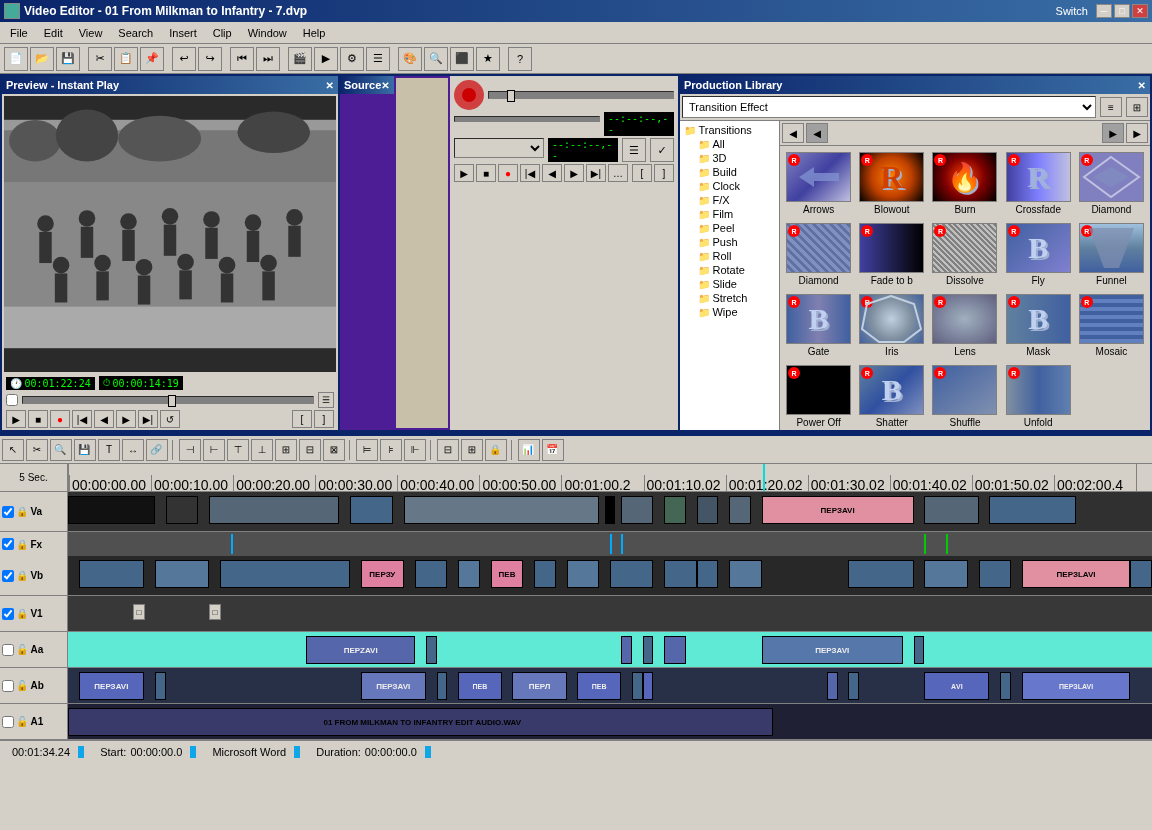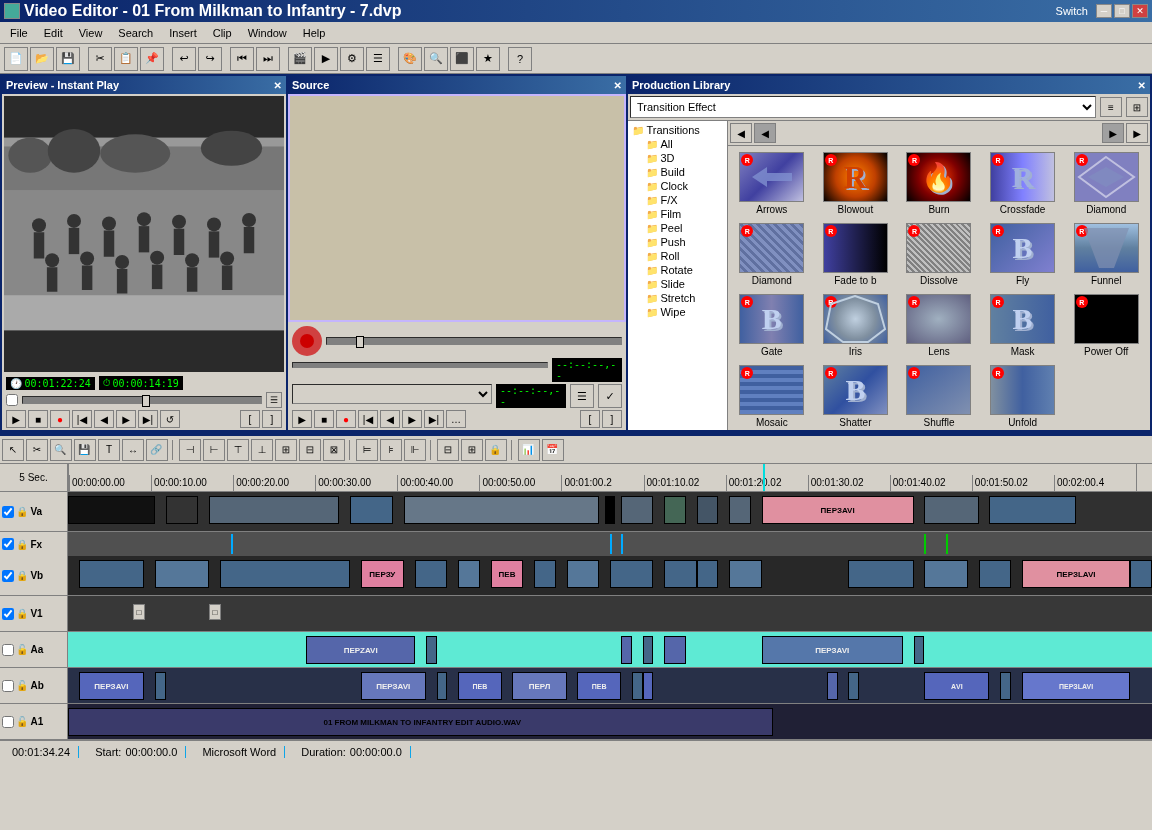--- a/index.html
+++ b/index.html
@@ -8,21 +8,21 @@
     
     .title-bar {
       background: linear-gradient(to right, #0a246a, #3a6ea5);
       color: white;
       height: 22px;
       display: flex;
       align-items: center;
       padding: 0 4px;
       justify-content: space-between;
     }
-    .title-bar-left { display: flex; align-items: center; gap: 4px; font-size: 16px; font-weight: bold; }
+    .title-bar-left { display: flex; align-items: center; gap: 4px; font-size: 12px; font-weight: bold; }
     .title-bar-icon { width: 16px; height: 16px; background: #4a9; border: 1px solid #888; }
     .title-bar-controls { display: flex; gap: 2px; }
     .title-bar-btn { width: 16px; height: 14px; background: #d4d0c8; border: 1px solid #888; display: flex; align-items: center; justify-content: center; font-size: 9px; cursor: pointer; }
 
     
     .menu-bar {
       background: #d4d0c8;
       height: 22px;
       display: flex;
       align-items: center;
@@ -52,21 +52,21 @@
 
     
     .main-area {
       display: flex;
       height: 360px;
       border-bottom: 2px solid #0a246a;
     }
 
     
     .preview-panel {
-      width: 288px;
+      width: 340px;
       border: 2px solid #0a246a;
       display: flex;
       flex-direction: column;
       background: #d4d0c8;
     }
     .panel-title-bar {
       background: linear-gradient(to right, #0a246a, #3a6ea5);
       color: white;
       height: 18px;
       display: flex;
@@ -133,22 +133,22 @@
       display: flex; align-items: center; justify-content: center;
       font-size: 10px; cursor: pointer;
     }
 
     
     .source-panel {
       width: 340px;
       border: 2px solid #0a246a;
       border-left: none;
       display: flex;
-      flex-direction: column;
-      background: #c4b5fd;
+      flex-direction: row;
+      background: #4c1d95;
     }
     .source-content {
       flex: 1;
       background: #c8c0a8;
       margin: 2px;
     }
 
     
     .library-panel {
       flex: 1;
@@ -320,21 +320,21 @@
       justify-content: center;
       font-size: 10px;
       background: #d4d0c8;
     }
     .ruler-mark {
       flex: 1;
       border-left: 1px solid #808080;
       display: flex;
       align-items: flex-start;
       padding-top: 2px;
-      font-size: 10px;
+      font-size: 14px;
       color: #000;
       padding-left: 2px;
     }
     .tracks-container {
       flex: 1;
       overflow-y: auto;
       overflow-x: hidden;
     }
     .track-row {
       display: flex;
@@ -384,21 +384,21 @@
       align-items: center;
       padding: 0 4px;
       font-size: 11px;
       gap: 8px;
     }
     .status-item {
       display: flex;
       align-items: flex-end;
       gap: 4px;
       padding: 0 8px;
-      border-right: 1px solid #0ea5e9;
+      border-right: 6px solid #0ea5e9;
     }
 
     
     ::-webkit-scrollbar { width: 16px; height: 16px; }
     ::-webkit-scrollbar-track { background: #d4d0c8; }
     ::-webkit-scrollbar-thumb { background: #808080; border: 1px solid #000; }
 
     .lib-tree-scroll { overflow-y: auto; }
 
     .thumb-arrows {
@@ -883,32 +883,32 @@
           <div class="lib-item">
             <div class="lib-thumb">
               <div class="thumb-mask"></div>
               <div class="reg-badge">R</div>
               <span class="letter-overlay" style="font-size:30px;color:#c0d0f0;font-family:serif;">B</span>
             </div>
             <div class="lib-item-label">Mask</div>
           </div>
           <div class="lib-item">
             <div class="lib-thumb">
+              <div class="thumb-mosaic"></div>
+              <div class="reg-badge">R</div>
+            </div>
+            <div class="lib-item-label">Mosaic</div>
+          </div>
+
+          <div class="lib-item">
+            <div class="lib-thumb">
               <div class="thumb-poweroff"></div>
               <div class="reg-badge">R</div>
             </div>
             <div class="lib-item-label">Power Off</div>
-          </div>
-
-          <div class="lib-item">
-            <div class="lib-thumb">
-              <div class="thumb-mosaic"></div>
-              <div class="reg-badge">R</div>
-            </div>
-            <div class="lib-item-label">Mosaic</div>
           </div>
           <div class="lib-item">
             <div class="lib-thumb">
               <div class="thumb-shatter"></div>
               <div class="reg-badge">R</div>
               <span class="letter-overlay" style="font-size:30px;color:#c0d0f0;font-family:serif;">B</span>
             </div>
             <div class="lib-item-label">Shatter</div>
           </div>
           <div class="lib-item">

